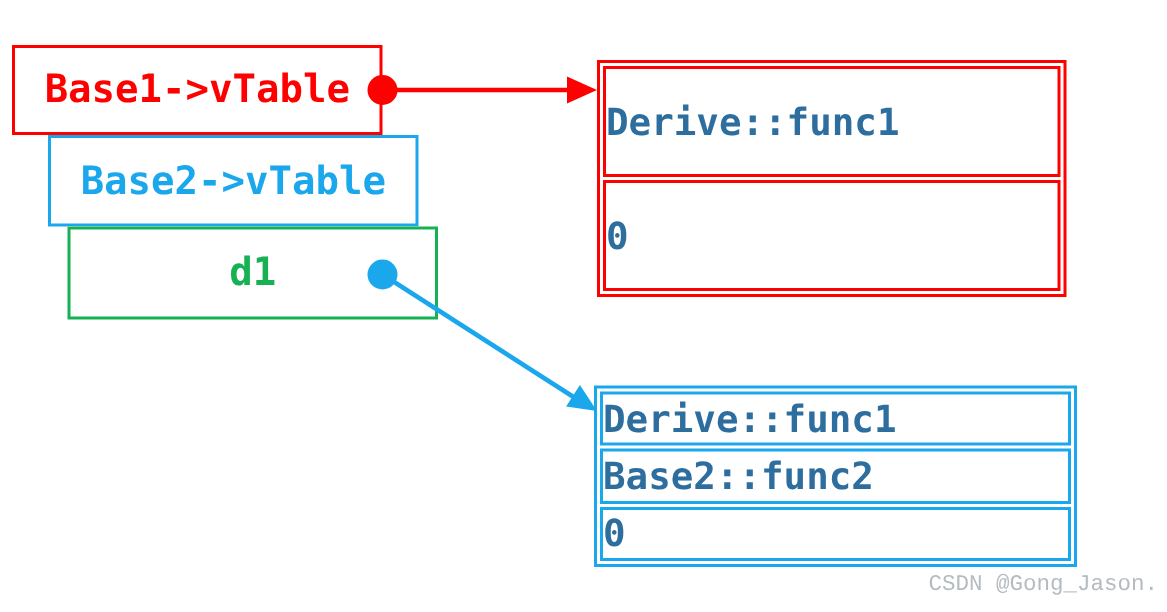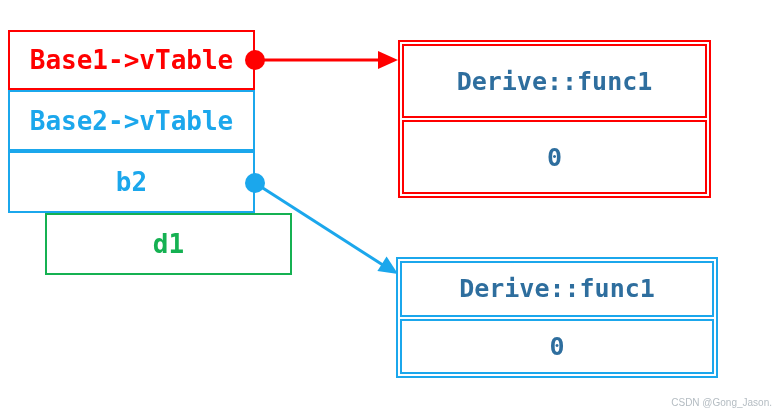--- a/index.html
+++ b/index.html
@@ -9,63 +9,60 @@
   }
 
   
   .stack { position:absolute; left:8px; top:30px; width:247px; }
   .srow {
     box-sizing:border-box; width:100%; border:2px solid;
     display:flex; align-items:center; justify-content:center;
     font-weight:bold; font-size:26px; background:#ffffff; line-height:1;
   }
   .srow.b-red   { border-color:var(--red);   color:var(--red); }
-  .srow.b-blue  { border-color:var(--blue);  color:var(--blue); }
+  .srow.b-blue  { border-color:var(--blue);  color:var(--blue);margin-left:24px; }
   .srow.b-green { border-color:var(--green); color:var(--green);margin-left:37px; }
 
   
   .vtable {
     position:absolute; box-sizing:border-box; border:2px solid; padding:2px;
     display:flex; flex-direction:column; gap:2px; background:#ffffff;
   }
   .vtable .vrow {
     box-sizing:border-box; border:2px solid; flex:1;
-    display:flex; align-items:center; justify-content:center;
+    display:flex; align-items:center; 
     font-weight:bold; font-size:25px; line-height:1; background:#ffffff;
   }
   .vt-red,  .vt-red  .vrow { border-color:var(--red); }
   .vt-blue, .vt-blue .vrow { border-color:var(--blue); }
   .vt-red  { left:398px; top:40px;  width:313px; height:158px; }
   .vt-blue { left:396px; top:257px; width:322px; height:121px; }
 
   .t-steel { color:var(--steel); }
   .t-green { color:var(--green); }
 
   .arrows { position:absolute; left:0; top:0; width:778px; height:408px; pointer-events:none; }
 
   .watermark {
-    position:absolute; right:6px; bottom:0;
-    font-family:Liberation Sans, sans-serif; font-size:10px;
+    position:absolute; right:6px; bottom:10px;
+    font-family:Liberation Mono, monospace; font-size:15px;
     color:var(--wmgray); font-weight:normal;
   }
 </style>
 </head>
 <body>
 
 <div class="canvas">
 
   <div class="stack">
     <div class="srow b-red" style="height:60px">
       <span>Base1-&gt;vTable</span>
     </div>
     <div class="srow b-blue" style="height:61px">
       <span>Base2-&gt;vTable</span>
-    </div>
-    <div class="srow b-blue" style="height:62px">
-      <span>b2</span>
     </div>
     <div class="srow b-green" style="height:62px">
       <span>d1</span>
     </div>
   </div>
 
   <svg class="arrows" viewBox="0 0 778 408" xmlns="http://www.w3.org/2000/svg">
     <g>
       <line x1="255" y1="60" x2="380" y2="60" style="stroke:var(--red);stroke-width:3"></line>
       <circle cx="255" cy="60" r="10" style="fill:var(--red)"></circle>
@@ -85,18 +82,21 @@
     <div class="vrow">
       <span class="t-steel">0</span>
     </div>
   </div>
 
   <div class="vtable vt-blue">
     <div class="vrow">
       <span class="t-steel">Derive::func1</span>
     </div>
     <div class="vrow">
+      <span class="t-steel">Base2::func2</span>
+    </div>
+    <div class="vrow">
       <span class="t-steel">0</span>
     </div>
   </div>
 
   <div class="watermark">CSDN @Gong_Jason.</div>
 </div>
 
 </body></html>

